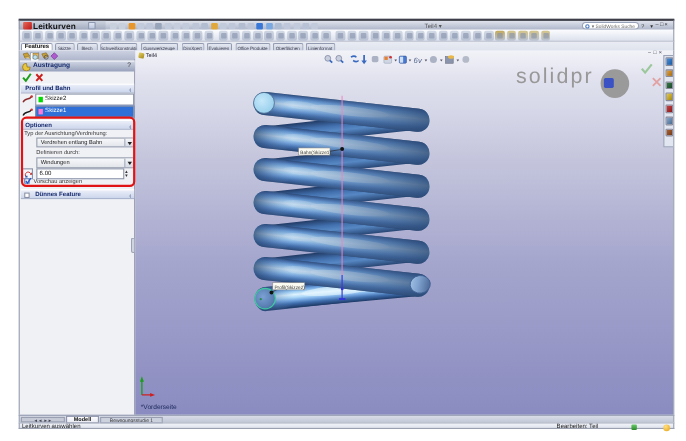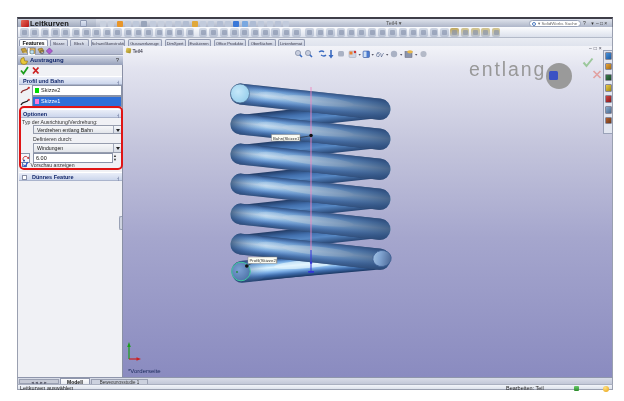--- a/index.html
+++ b/index.html
@@ -285,21 +285,21 @@
           <path d="M92 5 l2.4 0 l-1.2 1.8 z" fill="#556"></path>
           <circle cx="100" cy="5" r="3.2" fill="#aab2c4"></circle>
           <path d="M106 5 l2.4 0 l-1.2 1.8 z" fill="#556"></path>
           <rect x="111" y="2.5" width="7" height="6" fill="#8a94ac" stroke="#667" stroke-width="0.5"></rect>
           <ellipse cx="116" cy="2.8" rx="2.8" ry="1.6" fill="#e8b84a"></ellipse>
           <path d="M121 5 l2.4 0 l-1.2 1.8 z" fill="#556"></path>
           <circle cx="129.5" cy="5" r="3.1" fill="#b4bac8"></circle>
         </svg>
       </div>
 
-   <div class="abs" style="left:346px;top:11.5px;font-size:19.5px;color:#989898;letter-spacing:1.9px">entlang</div>
+   <div class="abs" style="left:346px;top:11.5px;font-size:19.5px;color:#989898;letter-spacing:1.9px">solidpr</div>
    <div class="abs" style="left:423px;top:17px;width:26px;height:26px;background:#9a9a9a;border-radius:50%"></div>
    <div class="abs" style="left:425.5px;top:24.5px;width:9.5px;height:9.5px;background:#3a52c4;border-radius:1.5px"></div>
 
    <svg class="abs" style="left:459px;top:10.5px" width="12" height="11" viewBox="0 0 12 11">
         <path d="M1.5 5.5 L4.5 9 L10.5 1.5" fill="none" stroke="#9cc89c" stroke-width="2"></path>
       </svg>
    <svg class="abs" style="left:468.5px;top:23.5px" width="10" height="9" viewBox="0 0 10 9">
         <path d="M1.5 1 L8.5 8 M8.5 1 L1.5 8" fill="none" stroke="#e2a2a2" stroke-width="1.7"></path>
       </svg>
 

